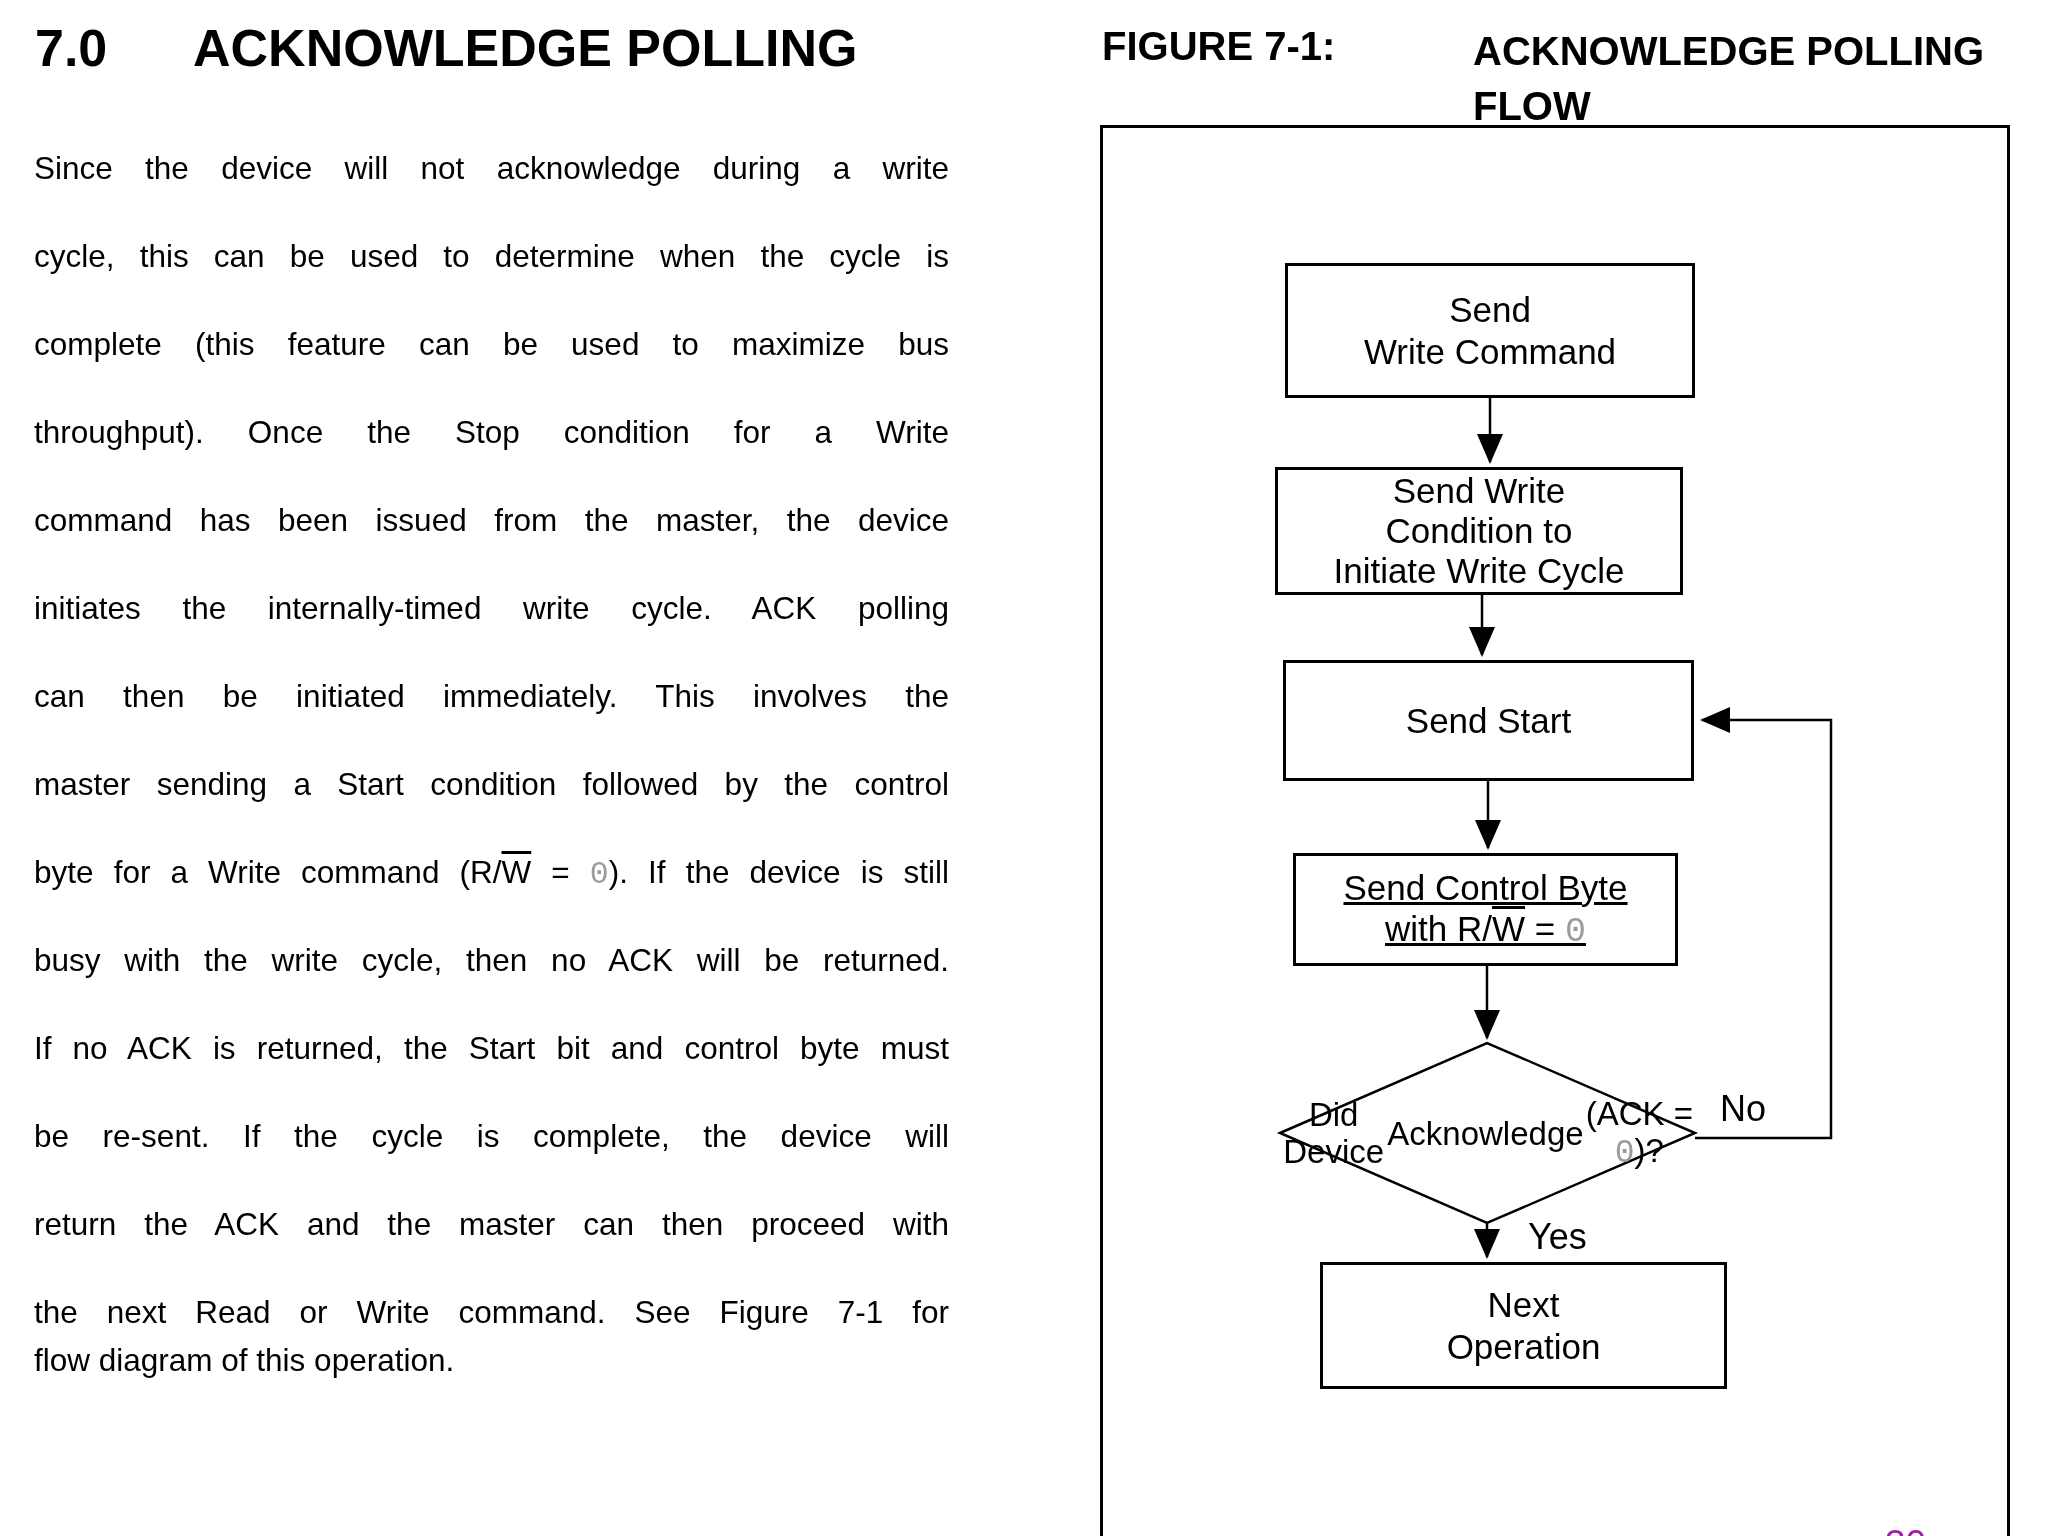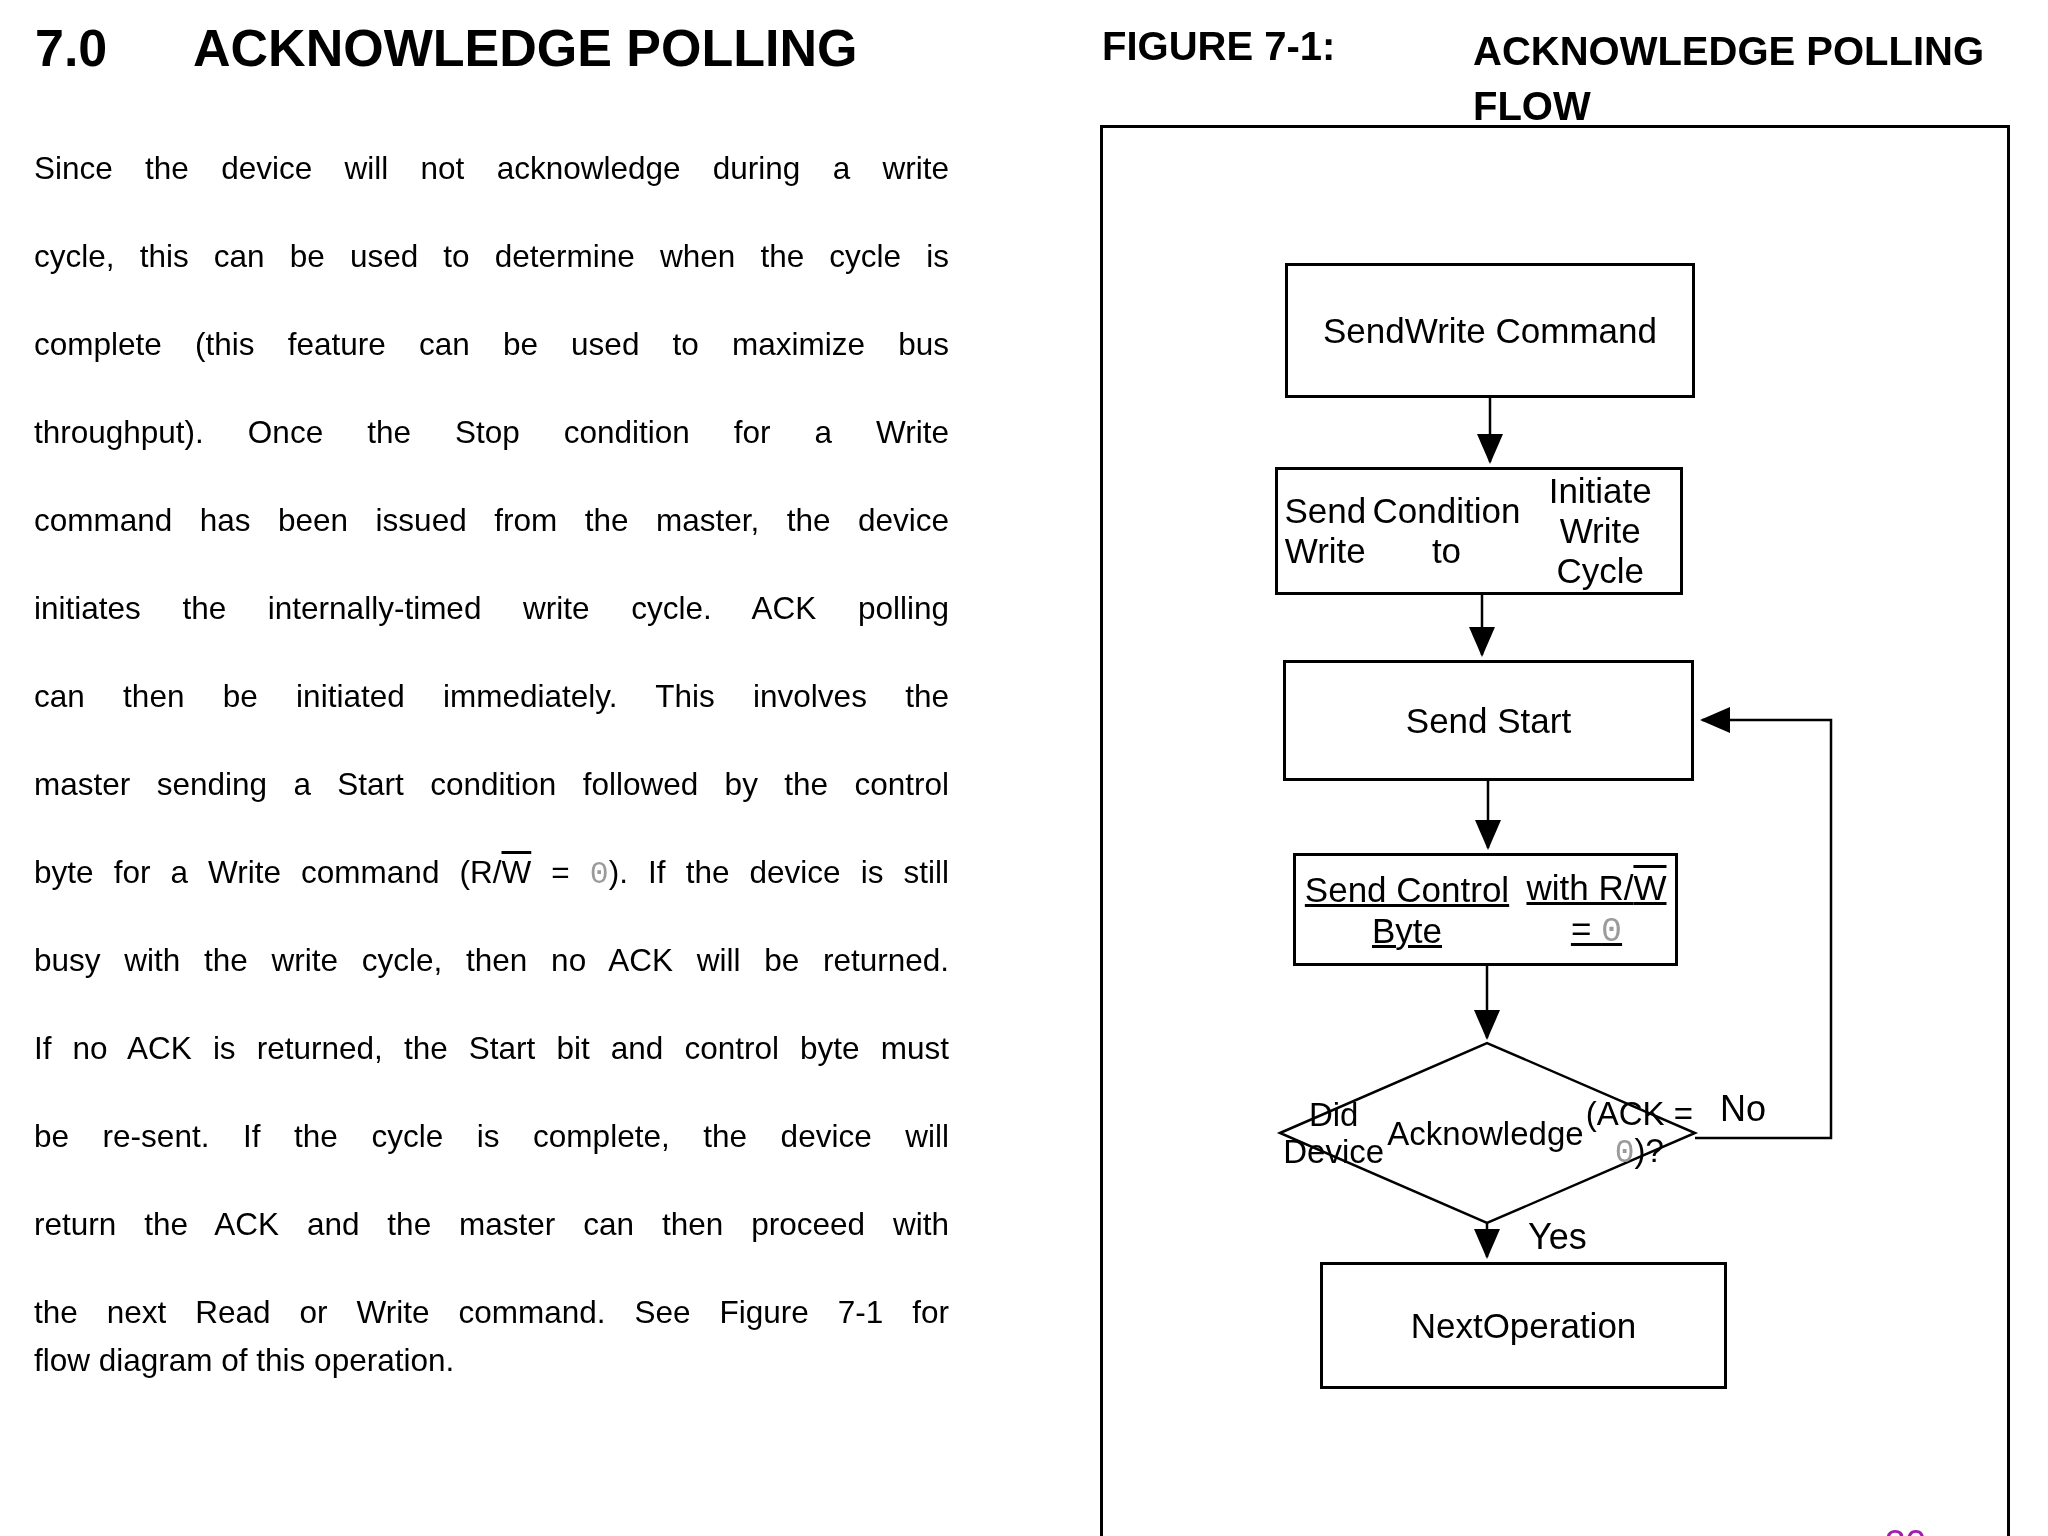--- a/index.html
+++ b/index.html
@@ -65,21 +65,21 @@
     border: 3px solid #000;
     border-bottom: none;
     background: #fff;
   }
 
   
   .fc-box {
     position: absolute;
     border: 3px solid #000;
     background: #fff;
-    display: flex; 
+    display: flex; flex-direction: column;
     align-items: center; justify-content: center;
     text-align: center;
     font-size: 35px; line-height: 42px;
     box-sizing: border-box;
   }
   #box-send-write   { left: 1285px; top: 263px;  width: 410px; height: 135px; }
   #box-send-stop    { left: 1275px; top: 467px;  width: 408px; height: 128px; line-height: 40px; }
   #box-send-start   { left: 1283px; top: 660px;  width: 411px; height: 121px; }
   #box-control-byte { left: 1293px; top: 853px;  width: 385px; height: 113px; line-height: 41px; text-decoration: underline; }
   #box-next-op      { left: 1284px; top: 1262px; width: 407px; height: 127px; margin-left: 36px; }

